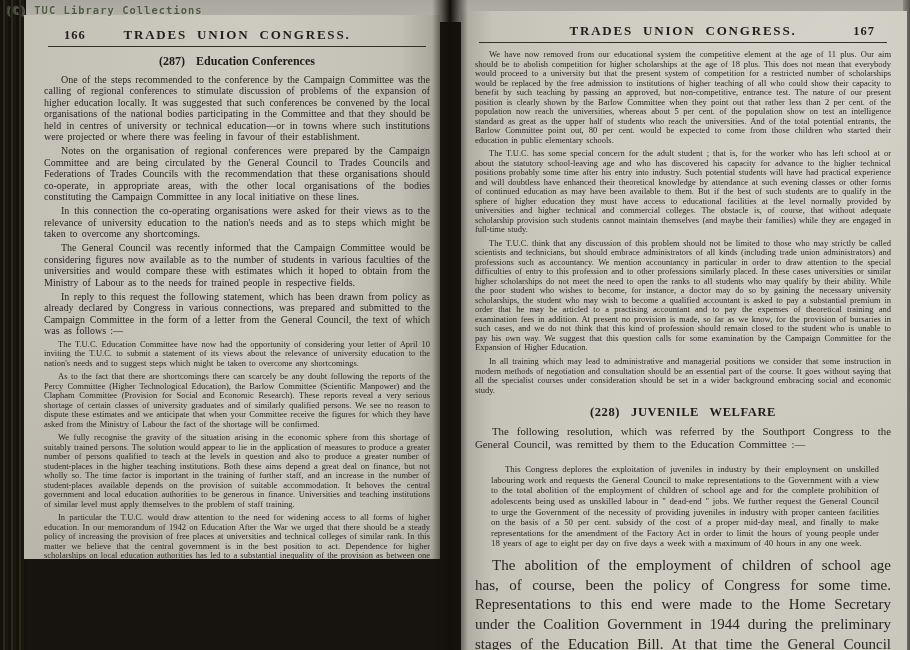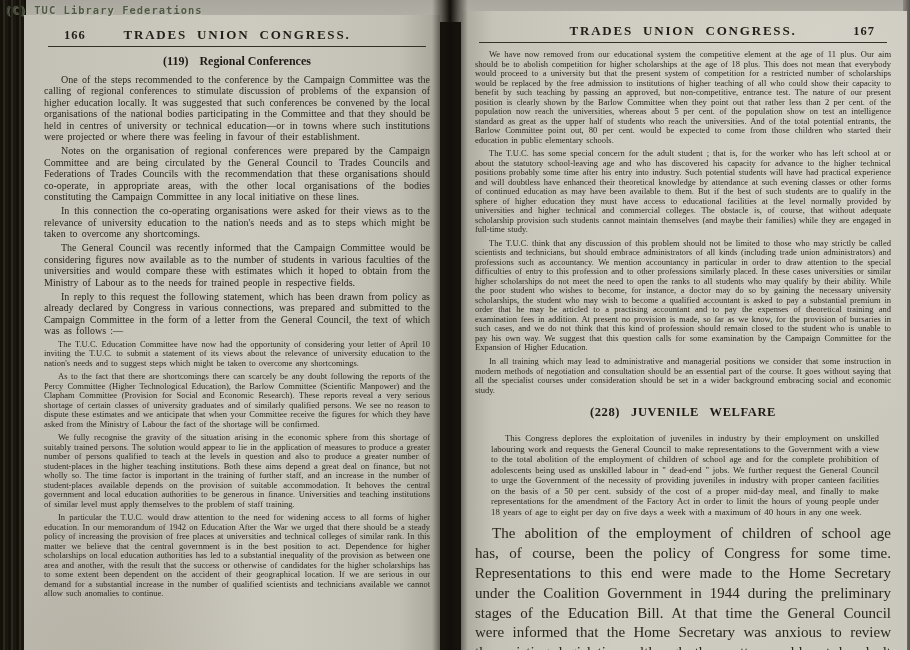--- a/index.html
+++ b/index.html
@@ -31,21 +31,21 @@
       rgba(20,17,12,0) 0%, rgba(20,17,12,.65) 32%, #120f0a 50%,
       rgba(20,17,12,.65) 68%, rgba(20,17,12,0) 100%);
     z-index:5;
   }
 
   .page{
     position:absolute;overflow:hidden;color:#2a2620;
     text-rendering:optimizeLegibility;
   }
   .page.left{
-    left:24px;top:15px;width:416px;height:635px;
+    left:24px;top:15px;width:416px;height:544px;
     background:
       radial-gradient(ellipse at 20% 115%, rgba(120,115,100,.25), rgba(0,0,0,0) 40%),
       linear-gradient(to right,#c3c0b5 0%,#cdcabf 55%,#c2bfb4 90%,#a5a298 100%);
     padding:6px 10px 0 20px;box-sizing:border-box;
   }
   .page.right{
     left:461px;top:11px;width:446px;height:639px;
     background:
       radial-gradient(ellipse at 85% 10%, rgba(255,255,250,.18), rgba(0,0,0,0) 45%),
       linear-gradient(to right,#a8a59b 0%,#c5c2b7 7%,#cfccc1 35%,#cac7bc 100%);
@@ -96,21 +96,21 @@
   <div class="right-edge"></div>
 
   <div class="page left">
     <div class="phead">
       <span class="pnum">166</span>
       <span class="ptitle">TRADES UNION CONGRESS.</span>
     </div>
     <div class="rule"></div>
 
     <h2 class="sec">
-      <span>(119)</span><span class="sp">Regional Conferences</span>
+      <span>(287)</span><span class="sp">Education Conferences</span>
     </h2>
     <p class="bp">One of the steps recommended to the conference by the Campaign Committee was the calling of regional conferences to stimulate discussion of problems of the expansion of higher education locally.  It was suggested that such conferences be convened by the local organisations of the national bodies participating in the Committee and that they should be held in centres of university or technical education—or in towns where such institutions were projected or where there was feeling in favour of their establishment.</p>
     <p class="bp">Notes on the organisation of regional conferences were prepared by the Campaign Committee and are being circulated by the General Council to Trades Councils and Federations of Trades Councils with the recommendation that these organisations should co-operate, in appropriate areas, with the other local organisations of the bodies constituting the Campaign Committee in any local initiative on these lines.</p>
 
     <p class="bp">In this connection the co-operating organisations were asked for their views as to the relevance of university education to the nation's needs and as to steps which might be taken to overcome any shortcomings.</p>
     <p class="bp">The General Council was recently informed that the Campaign Committee would be considering figures now available as to the number of students in various faculties of the universities and would compare these with estimates which it hoped to obtain from the Ministry of Labour as to the needs for trained people in respective fields.</p>
     <p class="bp">In reply to this request the following statement, which has been drawn from policy as already declared by Congress in various connections, was prepared and submitted to the Campaign Committee in the form of a letter from the General Council, the text of which was as follows :—</p>
     <p class="lp">The T.U.C. Education Committee have now had the opportunity of considering your letter of April 10 inviting the T.U.C. to submit a statement of its views about the relevance of university education to the nation's needs and to suggest steps which might be taken to overcome any shortcomings.</p>
     <p class="lp">As to the fact that there are shortcomings there can scarcely be any doubt following the reports of the Percy Committee (Higher Technological Education), the Barlow Committee (Scientific Manpower) and the Clapham Committee (Provision for Social and Economic Research).  These reports reveal a very serious shortage of certain classes of university graduates and of similarly qualified persons.  We see no reason to dispute these estimates and we anticipate that when your Committee receive the figures for which they have asked from the Ministry of Labour the fact of the shortage will be confirmed.</p>
     <p class="lp">We fully recognise the gravity of the situation arising in the economic sphere from this shortage of suitably trained persons.  The solution would appear to lie in the application of measures to produce a greater number of persons qualified to teach at the levels in question and also to produce a greater number of student-places in the higher teaching institutions.  Both these aims depend a great deal on finance, but not wholly so.  The time factor is important in the training of further staff, and an increase in the number of student-places available depends on the provision of suitable accommodation.  It behoves the central government and local education authorities to be generous in finance.  Universities and teaching institutions of similar level must apply themselves to the problem of staff training.</p>
@@ -125,19 +125,20 @@
     <div class="rule"></div>
 
     <p class="lp">We have now removed from our educational system the competitive element at the age of 11 plus.  Our aim should be to abolish competition for higher scholarships at the age of 18 plus.  This does not mean that everybody would proceed to a university but that the present system of competition for a restricted number of scholarships would be replaced by the free admission to institutions of higher teaching of all who could show their capacity to benefit by such teaching by passing an approved, but non-competitive, entrance test.  The nature of our present position is clearly shown by the Barlow Committee when they point out that rather less than 2 per cent. of the population now reach the universities, whereas about 5 per cent. of the population show on test an intelligence standard as great as the upper half of students who reach the universities. And of the total potential entrants, the Barlow Committee point out, 80 per cent. would be expected to come from those children who started their education in public elementary schools.</p>
     <p class="lp">The T.U.C. has some special concern for the adult student ; that is, for the worker who has left school at or about the statutory school-leaving age and who has discovered his capacity for advance to the higher technical positions probably some time after his entry into industry.  Such potential students will have had practical experience and will doubtless have enhanced their theoretical knowledge by attendance at such evening classes or other forms of continued education as may have been available to them.  But if the best of such students are to qualify in the sphere of higher education they must have access to educational facilities at the level normally provided by universities and higher technical and commercial colleges.  The obstacle is, of course, that without adequate scholarship provision such students cannot maintain themselves (and maybe their families) while they are engaged in full-time study.</p>
     <p class="lp">The T.U.C. think that any discussion of this problem should not be limited to those who may strictly be called scientists and technicians, but should embrace administrators of all kinds (including trade union administrators) and professions such as accountancy. We mention accountancy in particular in order to draw attention to the special difficulties of entry to this profession and to other professions similarly placed.  In these cases universities or similar higher scholarships do not meet the need to open the ranks to all students who may qualify by their ability.  While the poor student who wishes to become, for instance, a doctor may do so by gaining the necessary university scholarships, the student who may wish to become a qualified accountant is asked to pay a substantial premium in order that he may be articled to a practising accountant and to pay the expenses of theoretical training and examination fees in addition.  At present no provision is made, so far as we know, for the provision of bursaries in such cases, and we do not think that this kind of profession should remain closed to the student who is unable to pay his own way.  We suggest that this question calls for some examination by the Campaign Committee for the Expansion of Higher Education.</p>
     <p class="lp">In all training which may lead to administrative and managerial positions we consider that some instruction in modern methods of negotiation and consultation should be an essential part of the course.  It goes without saying that all the specialist courses under consideration should be set in a wider background embracing social and economic study.</p>
 
     <h2 class="sec caps">
       <span>(228)</span><span class="sp">JUVENILE WELFARE</span>
     </h2>
+    <p class="ip">The following resolution, which was referred by the Southport Congress to the General Council, was remitted by them to the Education Committee :—</p>
     <p class="res">This Congress deplores the exploitation of juveniles in industry by their employment on unskilled labouring work and requests the General Council to make representations to the Government with a view to the total abolition of the employment of children of school age and for the complete prohibition of adolescents being used as unskilled labour in " dead-end " jobs.  We further request the General Council to urge the Government of the necessity of providing juveniles in industry with proper canteen facilities on the basis of a 50 per cent. subsidy of the cost of a proper mid-day meal, and finally to make representations for the amendment of the Factory Act in order to limit the hours of young people under 18 years of age to eight per day on five days a week with a maximum of 40 hours in any one week.</p>
     <p class="cp">The abolition of the employment of children of school age has, of course, been the policy of Congress for some time.  Representations to this end were made to the Home Secretary under the Coalition Government in 1944 during the preliminary stages of the Education Bill.  At that time the General Council were informed that the Home Secretary was anxious to review the existing legislation, although the matter could not be dealt with under the Education</p>
   </div>
 
   <div class="gutter"></div>
-  <div class="watermark">(C) TUC Library Federations</div>
+  <div class="watermark">(C) TUC Library Collections</div>
 </div>
 
 </body></html>

